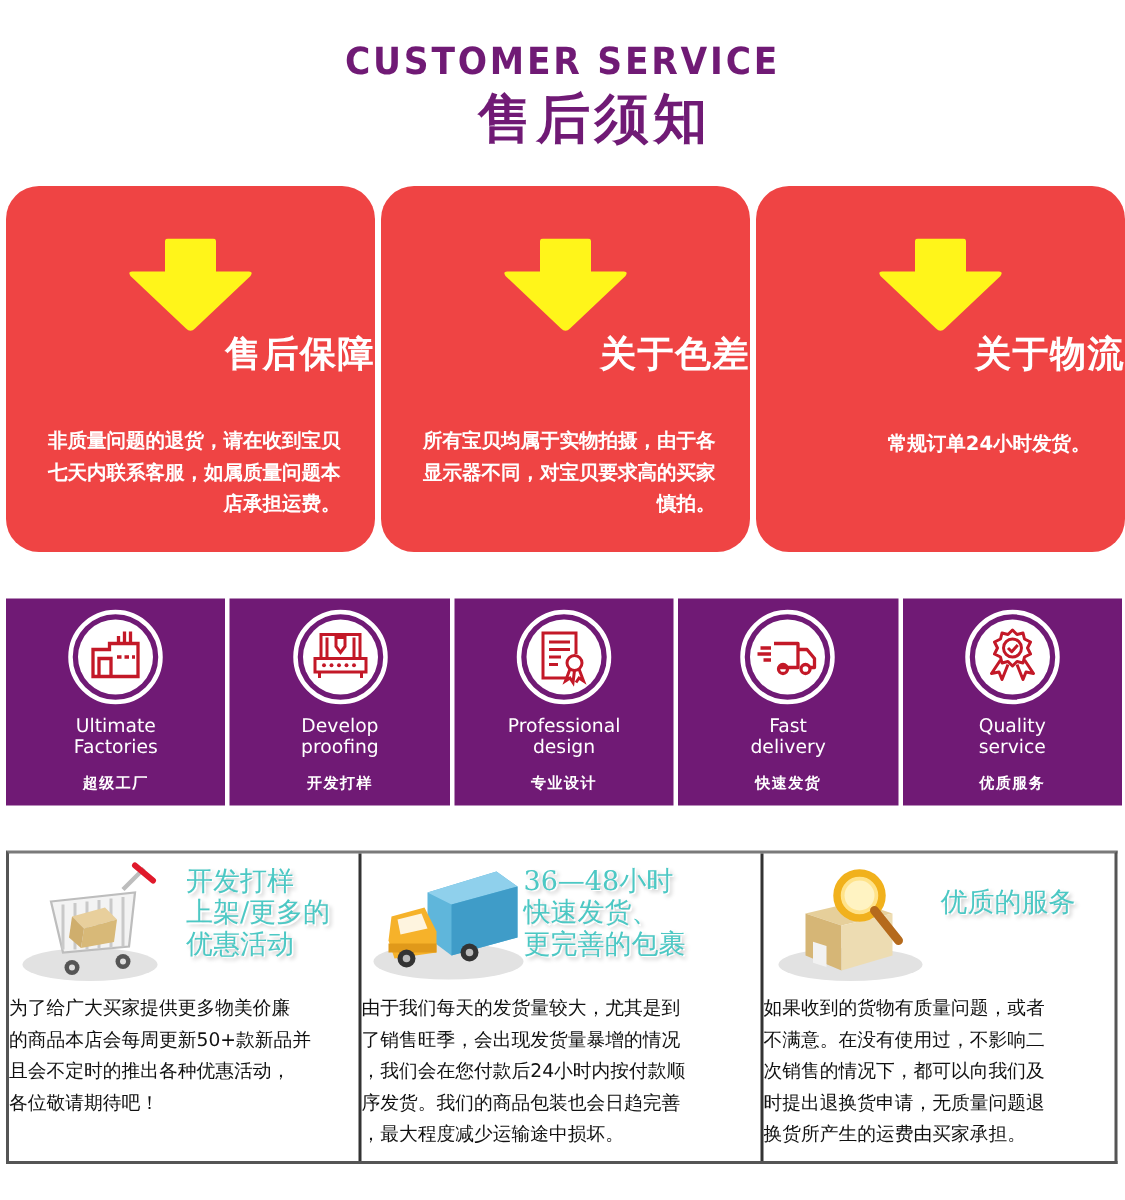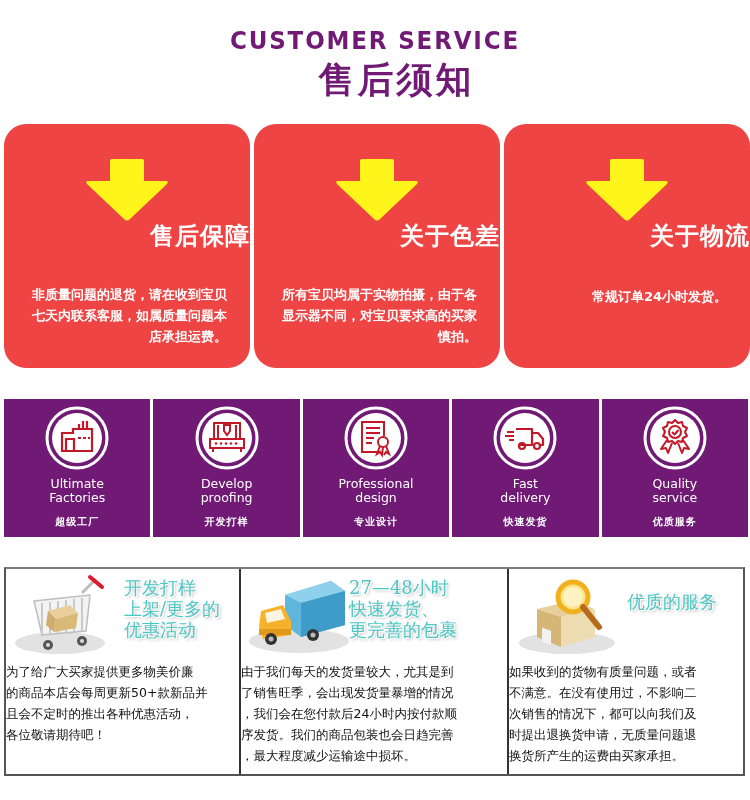--- a/index.html
+++ b/index.html
@@ -202,21 +202,21 @@
       <path d="M54 30 L98 18 L98 52 L54 64 Z" fill="#3f9cc8"></path>
       <path d="M14 38 L36 32 L44 48 L44 62 L16 66 L12 54 Z" fill="#f6b22a"></path>
       <path d="M18 40 L34 36 L38 46 L20 50 Z" fill="#ffffff" opacity="0.85"></path>
       <rect x="12" y="56" width="32" height="6" fill="#e0991a"></rect>
       <circle cx="24" cy="66" r="6" fill="#333"></circle>
         <circle cx="66" cy="62" r="6" fill="#333"></circle>
       <circle cx="24" cy="66" r="2.5" fill="#bbb"></circle>
         <circle cx="66" cy="62" r="2.5" fill="#bbb"></circle>
     </svg>
     <div class="headline" style="left:108px;">
-      <div>27—48小时</div>
+      <div>36—48小时</div>
       <div>快速发货、</div>
       <div>更完善的包裹</div>
     </div>
     <div class="body">
       <div>由于我们每天的发货量较大，尤其是到</div>
       <div>了销售旺季，会出现发货量暴增的情况</div>
       <div>，我们会在您付款后24小时内按付款顺</div>
       <div>序发货。我们的商品包装也会日趋完善</div>
       <div>，最大程度减少运输途中损坏。</div>
     </div>

